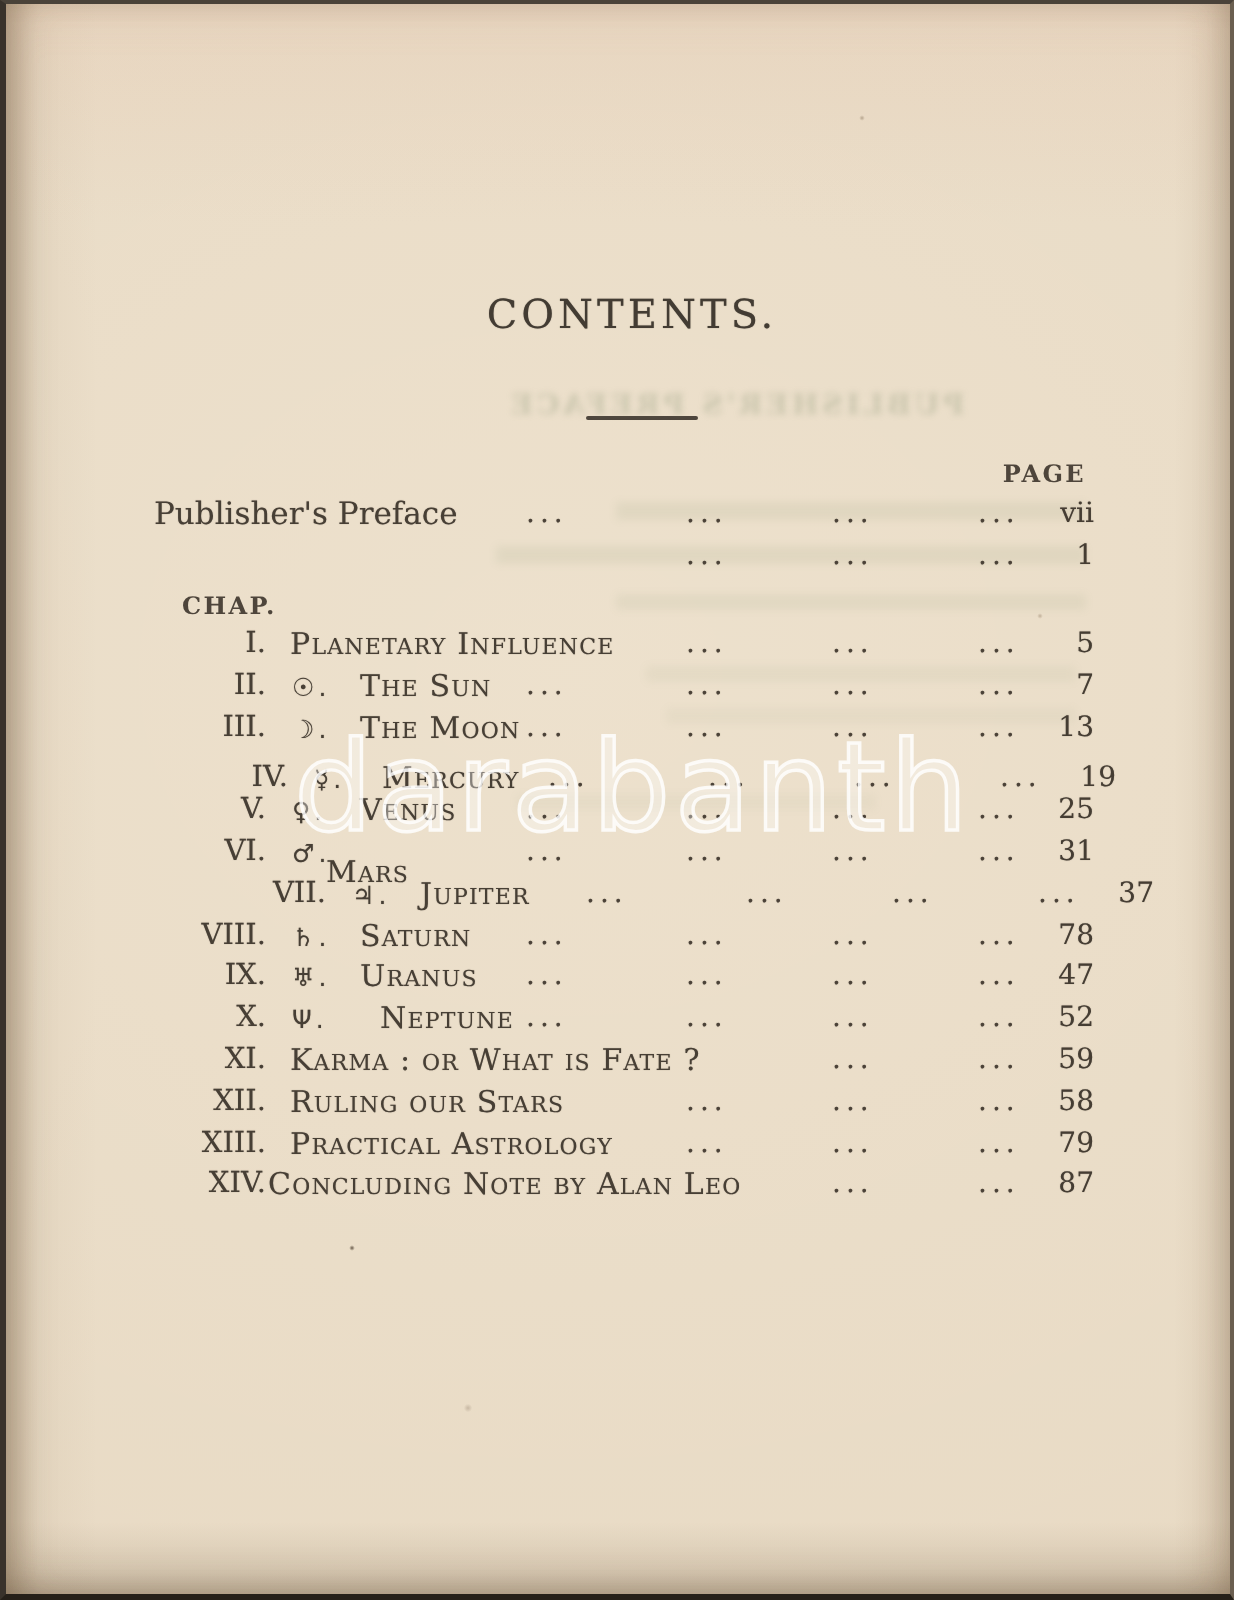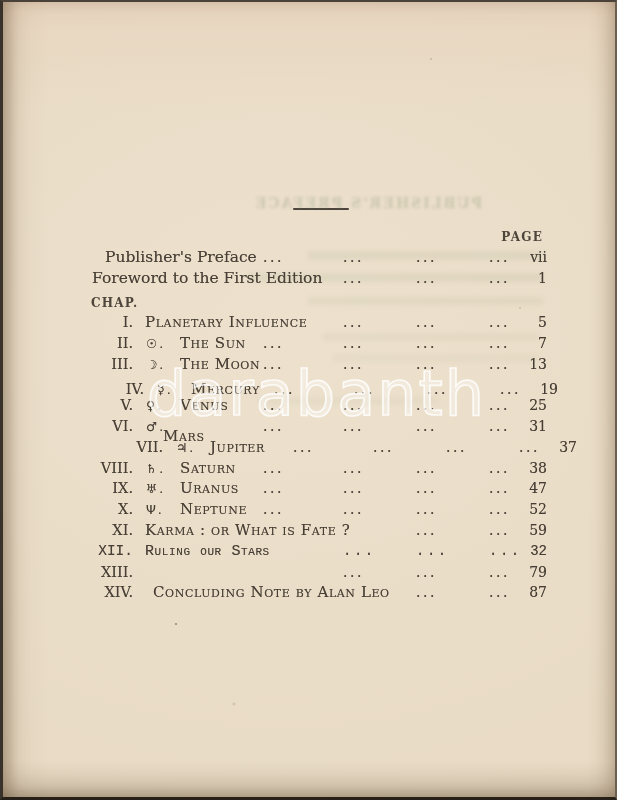--- a/index.html
+++ b/index.html
@@ -63,44 +63,44 @@
     transform:scaleX(-1);filter:blur(1.6px);
     font-variant:small-caps;font-weight:700;font-size:14px;letter-spacing:2px;
     color:rgba(128,143,108,.30);pointer-events:none;
   }
   .ghost-bar{position:absolute;filter:blur(2.2px);background:#7f9068;pointer-events:none;}
 </style>
 </head>
 <body>
 
 <div class="sheet">
+  <h1 class="page-title">CONTENTS.</h1>
   <div class="rule"></div>
 
   <div class="ghost-text">PUBLISHER'S PREFACE</div>
   <div class="ghost-bar" style="left:305px;top:249px;width:235px;height:9px;opacity:.10;"></div>
   <div class="ghost-bar" style="left:245px;top:271px;width:295px;height:9px;opacity:.10;"></div>
   <div class="ghost-bar" style="left:305px;top:295px;width:235px;height:8px;opacity:.09;"></div>
   <div class="ghost-bar" style="left:320px;top:331px;width:215px;height:8px;opacity:.07;"></div>
   <div class="ghost-bar" style="left:330px;top:352px;width:205px;height:8px;opacity:.06;"></div>
   <div class="ghost-bar" style="left:255px;top:395px;width:180px;height:8px;opacity:.05;"></div>
 
   <div class="page-label">PAGE</div>
   <div id="front-rows">
       <div class="row" style="top: 245px;">
 
-    <span class="title plain" style="left: 102px;">Publisher's Preface</span>
+    <span class="title plain" style="left: 74px;">Publisher's Preface</span>
     <span class="pagenum">vii</span>
   <span class="dots" style="left: 260px;">...</span>
         <span class="dots" style="left: 340px;">...</span>
         <span class="dots" style="left: 413px;">...</span>
         <span class="dots" style="left: 486px;">...</span>
       </div>
       <div class="row" style="top: 266px;">
 
-    <span class="title plain" style="left: 89px;">Foreword to the First Edition</span>
     <span class="pagenum">1</span>
   <span class="dots" style="left: 340px;">...</span>
         <span class="dots" style="left: 413px;">...</span>
         <span class="dots" style="left: 486px;">...</span>
       </div>
     </div>
   <div class="chap-label">CHAP.</div>
   <div id="chapter-rows">
       <div class="row" style="top: 310px;">
     <span class="numeral">I.</span>
@@ -168,75 +168,76 @@
     <span class="pagenum">37</span>
   <span class="dots" style="left: 260px;">...</span>
         <span class="dots" style="left: 340px;">...</span>
         <span class="dots" style="left: 413px;">...</span>
         <span class="dots" style="left: 486px;">...</span>
       </div>
       <div class="row" style="top: 456px;">
     <span class="numeral">VIII.</span>
     <span class="symbol">♄.</span>
     <span class="title smallcaps" style="left: 177px;">Saturn</span>
-    <span class="pagenum">38</span>
+    <span class="pagenum">78</span>
   <span class="dots" style="left: 260px;">...</span>
         <span class="dots" style="left: 340px;">...</span>
         <span class="dots" style="left: 413px;">...</span>
         <span class="dots" style="left: 486px;">...</span>
       </div>
       <div class="row" style="top: 476px;">
     <span class="numeral">IX.</span>
     <span class="symbol">♅.</span>
     <span class="title smallcaps" style="left: 177px;">Uranus</span>
     <span class="pagenum">47</span>
   <span class="dots" style="left: 260px;">...</span>
         <span class="dots" style="left: 340px;">...</span>
         <span class="dots" style="left: 413px;">...</span>
         <span class="dots" style="left: 486px;">...</span>
       </div>
       <div class="row" style="top: 497px;">
     <span class="numeral">X.</span>
     <span class="symbol">Ψ.</span>
-    <span class="title smallcaps" style="left: 177px;">Neptune</span>
+    <span class="title smallcaps" style="left: 187px;">Neptune</span>
     <span class="pagenum">52</span>
   <span class="dots" style="left: 260px;">...</span>
         <span class="dots" style="left: 340px;">...</span>
         <span class="dots" style="left: 413px;">...</span>
         <span class="dots" style="left: 486px;">...</span>
       </div>
       <div class="row" style="top: 518px;">
     <span class="numeral">XI.</span>
 
     <span class="title smallcaps" style="left: 142px;">Karma : or What is Fate ?</span>
     <span class="pagenum">59</span>
   <span class="dots" style="left: 413px;">...</span>
         <span class="dots" style="left: 486px;">...</span>
       </div>
-      <div class="row" style="top: 539px; font-family: Liberation Mono, monospace;">
+      <div class="row" style="top: 539px;">
     <span class="numeral">XII.</span>
 
     <span class="title smallcaps" style="left: 142px;">Ruling our Stars</span>
-    <span class="pagenum">32</span>
+    <span class="pagenum">58</span>
   <span class="dots" style="left: 340px;">...</span>
         <span class="dots" style="left: 413px;">...</span>
         <span class="dots" style="left: 486px;">...</span>
       </div>
       <div class="row" style="top: 560px; padding-left: 16px;">
     <span class="numeral">XIII.</span>
 
+    <span class="title smallcaps" style="left: 142px;">Practical Astrology</span>
     <span class="pagenum">79</span>
   <span class="dots" style="left: 340px;">...</span>
         <span class="dots" style="left: 413px;">...</span>
         <span class="dots" style="left: 486px;">...</span>
       </div>
       <div class="row" style="top: 580px;">
     <span class="numeral">XIV.</span>
 
-    <span class="title smallcaps" style="left: 150px;">Concluding Note by Alan Leo</span>
+    <span class="title smallcaps" style="left: 131px;">Concluding Note by Alan Leo</span>
     <span class="pagenum">87</span>
   <span class="dots" style="left: 413px;">...</span>
         <span class="dots" style="left: 486px;">...</span>
       </div>
     </div>
 
   <div class="watermark">darabanth</div>
 </div>
 
 </body></html>

